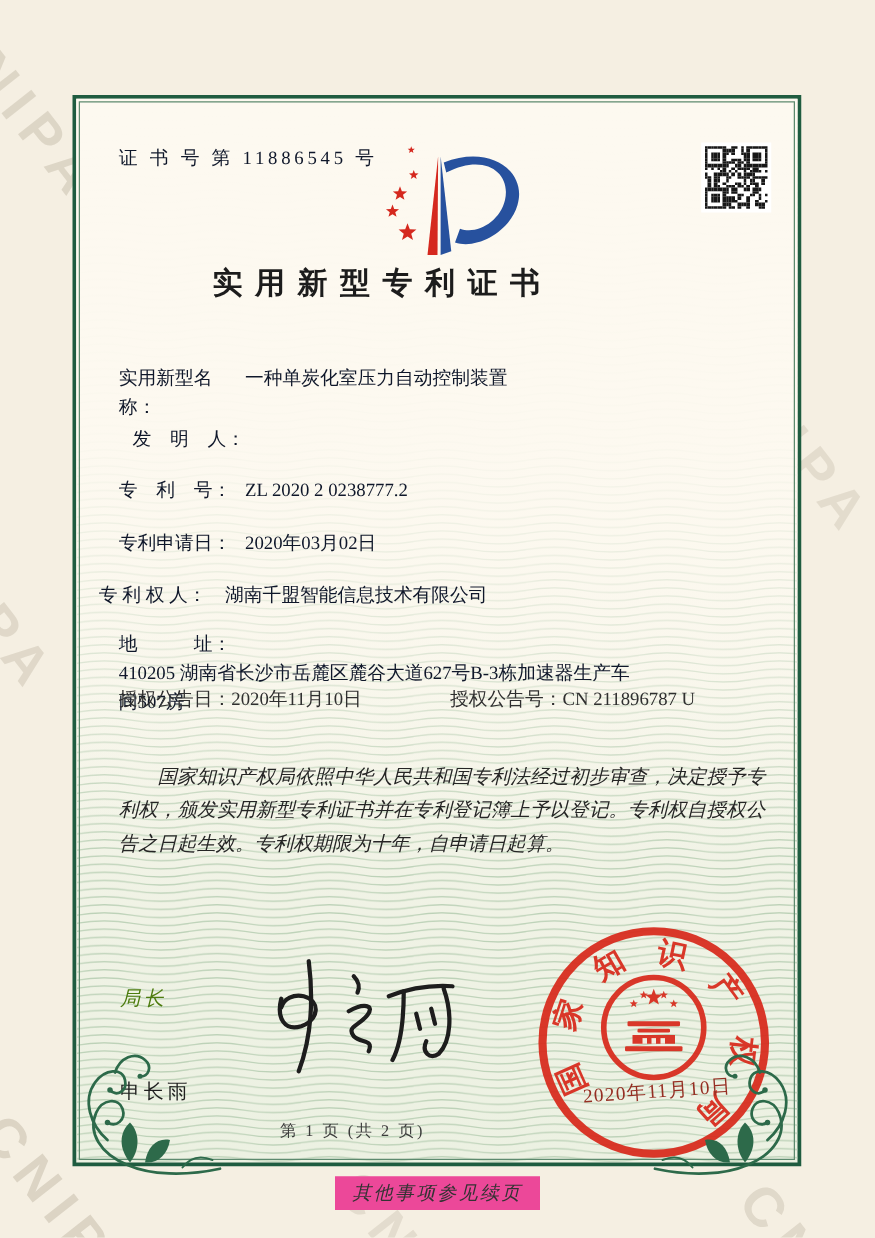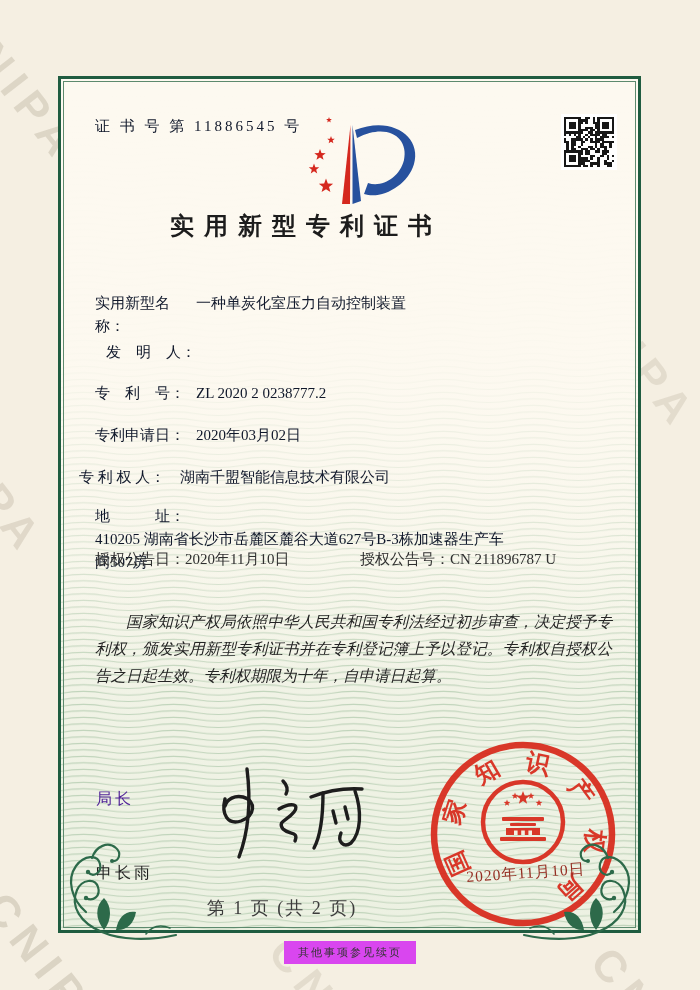--- a/index.html
+++ b/index.html
@@ -46,34 +46,34 @@
   .flabel{width:101px;flex:none;}
   .fvalue{max-width:412px;}
   .grant{position:absolute;left:95px;top:550px;width:520px;font-size:15px;color:#2f2f2f;}
   .grant .g2{position:absolute;left:265px;top:0;}
   .paras{
     position:absolute;left:95px;top:578px;width:517px;
     font-size:15.5px;line-height:27px;text-align:justify;
     font-style:italic;color:#252525;margin-top:30px;
   }
   .paras p{margin:0;text-indent:2em;}
-  .sig-title{position:absolute;left:96px;top:789px;font-family:"Liberation Sans","DejaVu Sans",sans-serif;font-size:16px;letter-spacing:3px;color:#4c1d95;}
+  .sig-title{position:absolute;left:96px;top:789px;font-family:"Liberation Sans","DejaVu Sans",sans-serif;font-size:16px;letter-spacing:3px;color:#4d7c0f;font-style:italic;}
   .sig-name{position:absolute;left:96px;top:820px;font-family:"Liberation Sans","DejaVu Sans",sans-serif;font-size:16px;letter-spacing:3px;color:#1f1f1f;margin-top:43px;}
   .sig-hand{position:absolute;left:195px;top:762px;width:180px;height:102px;}
   .seal{position:absolute;left:427px;top:738px;width:192px;height:192px;mix-blend-mode:multiply;opacity:.93;z-index:5;}
-  .page-ind{position:absolute;left:0;top:896px;width:564px;text-align:center;font-size:18px;letter-spacing:2px;color:#3c3c3c;}
+  .page-ind{position:absolute;left:0;top:896px;width:564px;text-align:center;font-size:13px;letter-spacing:2px;color:#3c3c3c;}
   .flourish{position:absolute;width:132px;height:116px;z-index:6;}
   .flourish.fl-left{left:46px;top:838px;}
   .flourish.fl-right{left:522px;top:838px;transform:scaleX(-1);}
   .footer-note{
     position:absolute;left:0;top:941px;width:700px;text-align:center;z-index:7;
   }
   .footer-note span{
-    display:inline-block;background:#d946ef;padding:4px 14px;font-size:11px;
-    letter-spacing:2px;color:#333;
+    display:inline-block;background:#ec4899;padding:4px 14px;font-size:15px;
+    letter-spacing:2px;color:#333;font-style:italic;
   }
 </style>
 </head>
 <body>
 
 <div id="wm-container">
     <div class="wm" style="left: -20px; top: 0px; opacity: 0.2;">CNIPA</div>
     <div class="wm" style="left: 185px; top: 128px; opacity: 0.13;">CNIPA</div>
     <div class="wm" style="left: 598px; top: 268px; opacity: 0.15;">CNIPA</div>
     <div class="wm" style="left: 398px; top: 290px; opacity: 0.13;">CNIPA</div>

